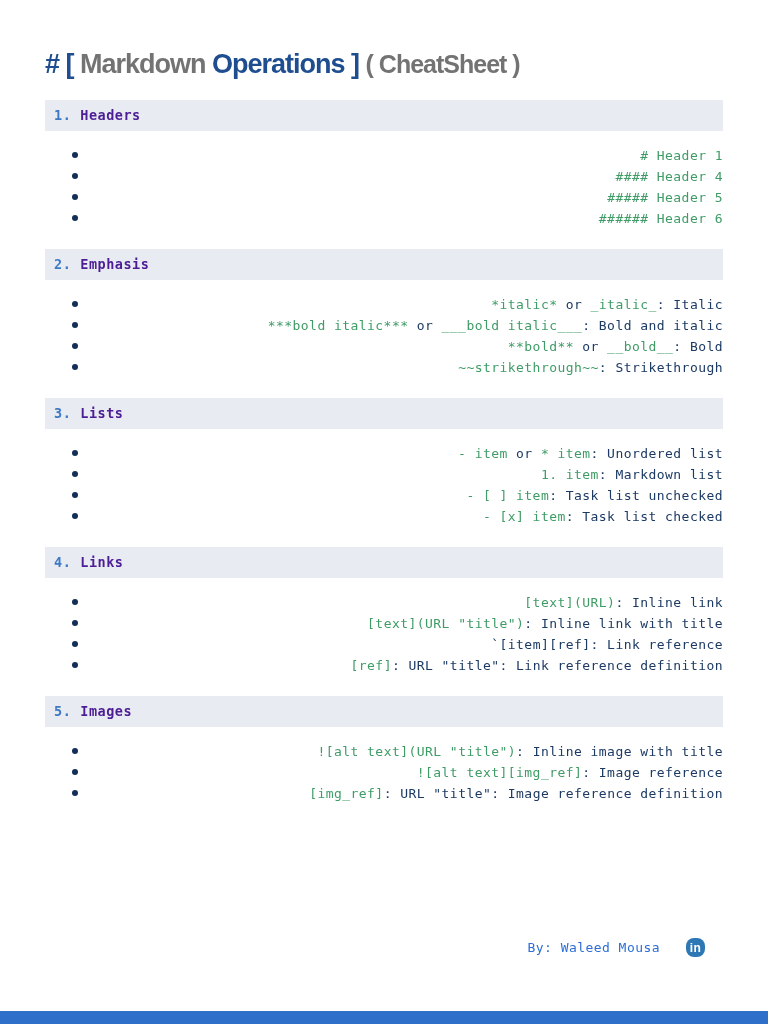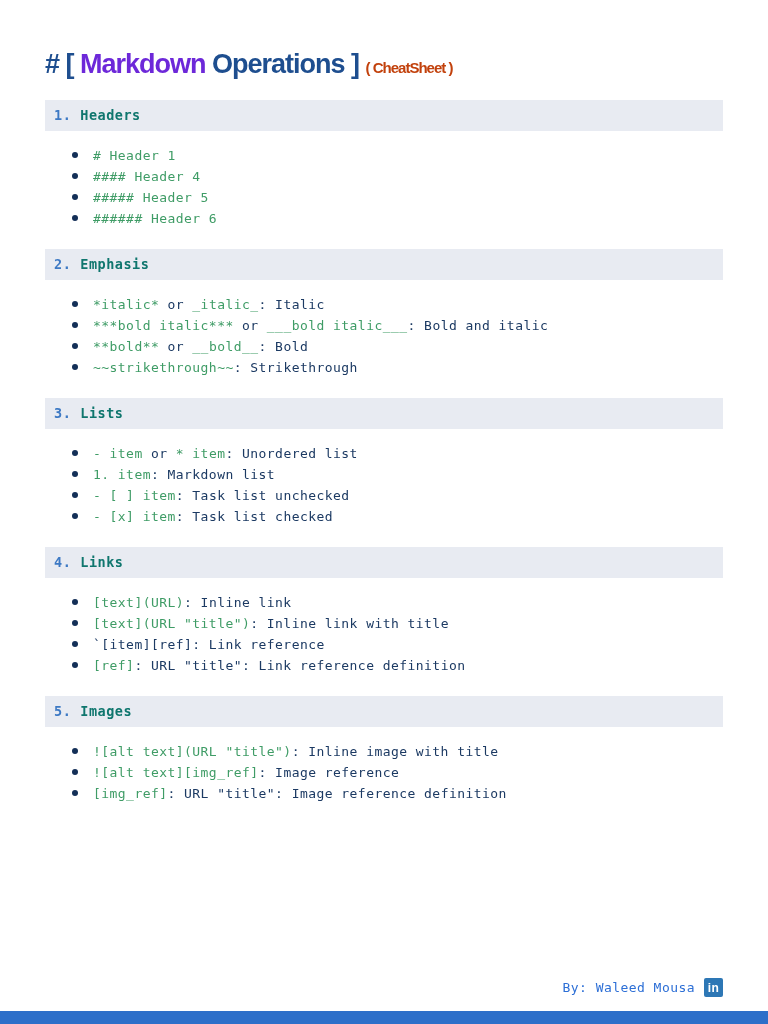--- a/index.html
+++ b/index.html
@@ -17,73 +17,73 @@
     margin-top: 50px;
     margin-bottom: 20px;
     font-family: "Liberation Sans", sans-serif;
     font-weight: 700;
     font-size: 27px;
     letter-spacing: -1px;
     white-space: pre-wrap;
     line-height: 1.1;
   }
   .t-navy   { color: #1e4e8f; }
-  .t-gray   { color: #6d28d9; }
-  .t-orange { color: #c2410c; font-size: 15px; }
+  .t-gray   { color: #737373; }
+  .t-orange { color: #737373; font-size: 25px; }
   .section-header {
     background: #e8ebf2;
     height: 31px;
     display: flex;
     align-items: center;
     padding-left: 9px;
     font-size: 13.5px;
     font-weight: bold;
     letter-spacing: 0.5px;
   }
   .s-num   { color: #3d79c4; margin-right: 9px; }
-  .s-title { color: #0f766e; text-align: right; }
+  .s-title { color: #4c1d95; text-align: right; }
   ul.items { list-style: none; margin: 14px 0 20px 0; }
   ul.items li {
     position: relative;
     padding-left: 48px;
     font-size: 13px;
     line-height: 21px;
     letter-spacing: 0.45px;
     white-space: pre;
+    text-align: right;
   }
   .dot {
     position: absolute;
     left: 27px;
     top: 7.5px;
     width: 6px;
     height: 6px;
     border-radius: 50%;
     background: #132f57;
   }
   .seg-code { color: #3f9c66; }
   .seg-text { color: #1c3a63; margin-top: 13px; }
   .footer {
     position: absolute;
     top: 938px;
-    right: 45px;
+    right: 63px;
     display: flex;
     align-items: center;
-    gap: 9px;
+    gap: 26px;
     font-size: 13px;
     letter-spacing: 0.45px;
     color: #2d6fd6;
-    margin-top: 40px;
   }
   .li-icon {
     display: inline-flex;
     align-items: center;
     justify-content: center;
     width: 19px;
     height: 19px;
-    border-radius: 2px;
+    border-radius: 8px;
     background: #2d77b5;
     color: #ffffff;
     font-family: "Liberation Sans", sans-serif;
     font-weight: 700;
     font-size: 12px;
     cursor: pointer;
   }
   .bottom-bar {
     position: absolute;
     left: 0;

